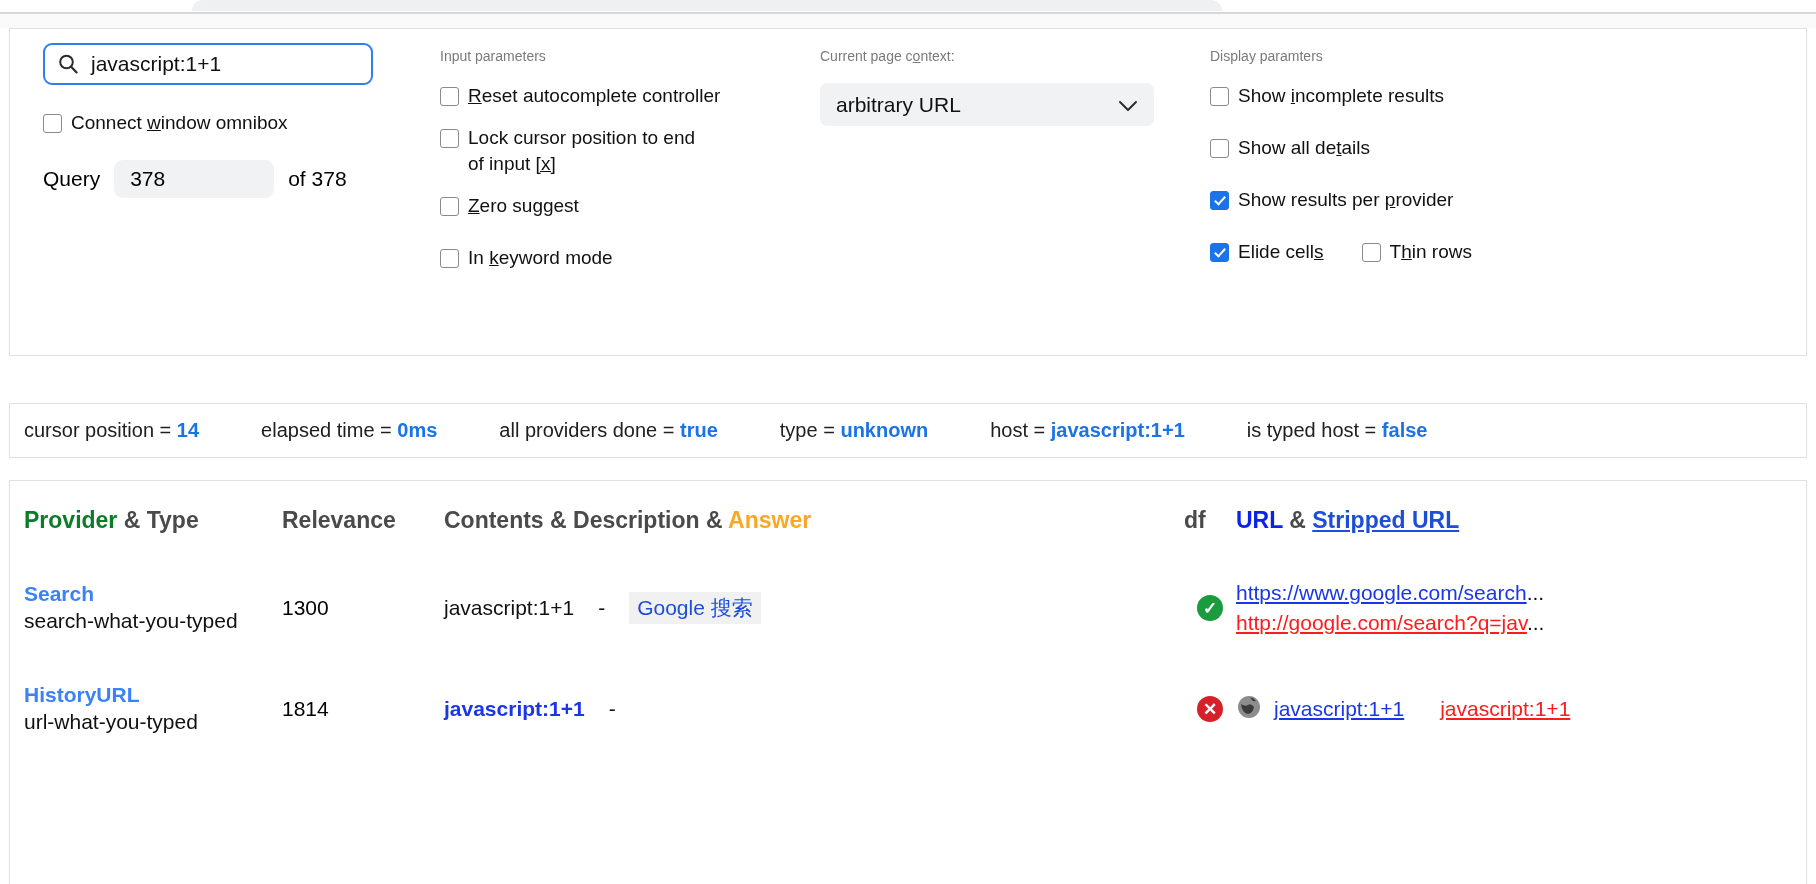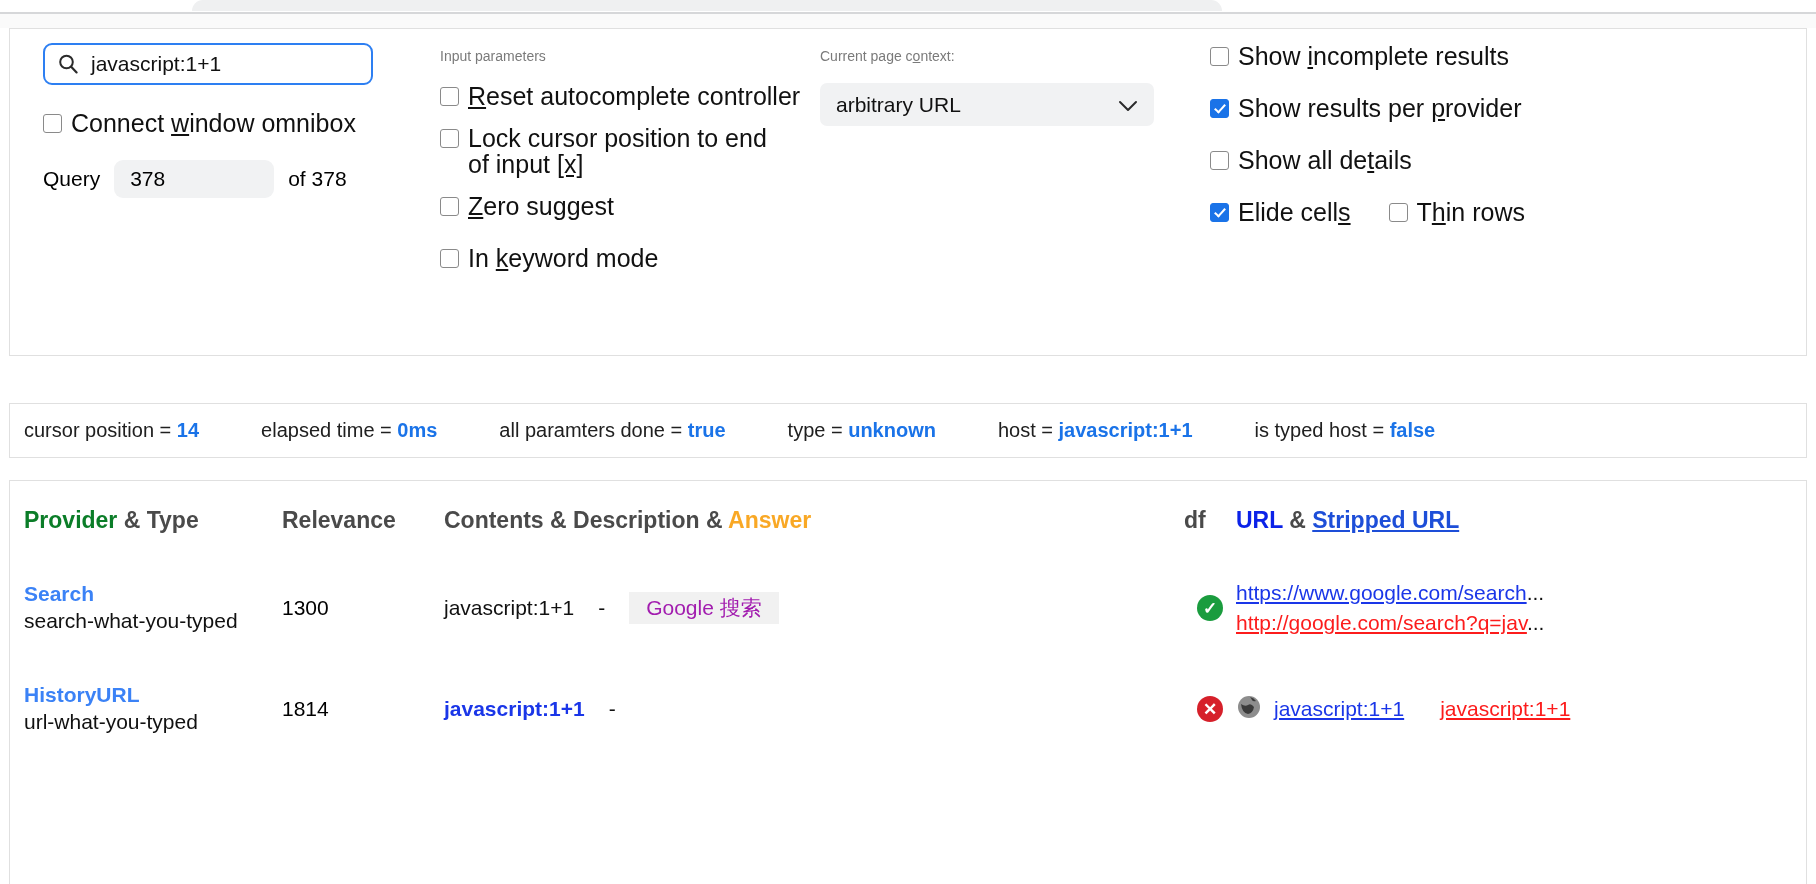--- a/index.html
+++ b/index.html
@@ -119,21 +119,21 @@
   }
   .cb.checked::after {
     content: "";
     position: absolute;
     left: 5.5px; top: 2px;
     width: 4px; height: 9px;
     border: solid #fff;
     border-width: 0 2.2px 2.2px 0;
     transform: rotate(42deg);
   }
-  .cbrow .lbl { font-size: 25px; color: #111; }
+  .cbrow .lbl { font-size: 19px; color: #111; }
   .cbrow.mid { align-items: center; }
   .cbrow.mid .cb { margin-top: 0; }
   u { text-decoration: underline; }
 
   
   .queryline {
     display: flex;
     align-items: center;
     margin-top: 24px;
     font-size: 21px;
@@ -238,22 +238,22 @@
 
   .prov-name { color: #3b82f6; font-weight: bold; font-size: 21px; line-height: 26px; }
   .prov-type { color: #111; font-size: 21px; line-height: 28px; }
 
   .cell-contents { display: flex; align-items: center; }
   .contents-text { color: #111; }
   .contents-text.link { color: #1a36e8; font-weight: bold; }
   .dash { margin: 0 24px; color: #111; }
   .desc-chip {
     background: #f1f1f1;
-    padding: 2px 17px;
-    color: #a21caf;
+    padding: 2px 8px;
+    color: #1d4ed8;
   }
 
   .badge {
     width: 26px; height: 26px;
     border-radius: 50%;
     display: inline-flex;
     align-items: center;
     justify-content: center;
     color: #fff;
     font-size: 17px;
@@ -335,54 +335,55 @@
       <span>arbitrary URL</span>
       <span class="chev">
         <svg width="20" height="12" viewBox="0 0 20 12">
             <polyline points="2,2 10,10 18,2" fill="none" stroke="#2b2b2b" stroke-width="2" stroke-linecap="round" stroke-linejoin="round"></polyline>
           </svg>
       </span>
     </div>
   </div>
 
   <div class="col" id="col-display">
+    <div class="col-title">Display paramters</div>
 
     <div class="cbrow mid">
       <span class="cb"></span>
       <span class="lbl"><span>Show </span><u>i</u><span>ncomplete results</span></span>
+    </div>
+
+    <div class="cbrow mid" style="margin-top:26px;">
+      <span class="cb"></span>
+      <span class="lbl"><span>Show all de</span><u>t</u><span>ails</span></span>
     </div>
 
     <div class="cbrow mid" style="margin-top:26px;">
       <span class="cb checked"></span>
       <span class="lbl"><span>Show results per </span><u>p</u><span>rovider</span></span>
-    </div>
-
-    <div class="cbrow mid" style="margin-top:26px;">
-      <span class="cb"></span>
-      <span class="lbl"><span>Show all de</span><u>t</u><span>ails</span></span>
     </div>
 
     <div class="inline-pair" style="margin-top:26px;">
       <div class="cbrow mid">
         <span class="cb checked"></span>
         <span class="lbl"><span>Elide cell</span><u>s</u></span>
       </div>
       <span class="gap"></span>
       <div class="cbrow mid">
         <span class="cb"></span>
         <span class="lbl"><span>T</span><u>h</u><span>in rows</span></span>
       </div>
     </div>
   </div>
 </div>
 
 <div class="panel" id="status-panel">
   <span class="stat" id="stat-0"><span>cursor position = </span><b>14</b></span>
   <span class="stat"><span>elapsed time = </span><b>0ms</b></span>
-  <span class="stat"><span>all paramters done = </span><b>true</b></span>
+  <span class="stat"><span>all providers done = </span><b>true</b></span>
   <span class="stat"><span>type = </span><b>unknown</b></span>
   <span class="stat"><span>host = </span><b>javascript:1+1</b></span>
   <span class="stat"><span>is typed host = </span><b>false</b></span>
 </div>
 
 <div class="panel" id="results-panel">
   <table class="results">
     <thead>
       <tr>
         <th class="c-provider"><span class="green">Provider</span><span class="grayh"> &amp; </span><span class="grayh">Type</span></th>

